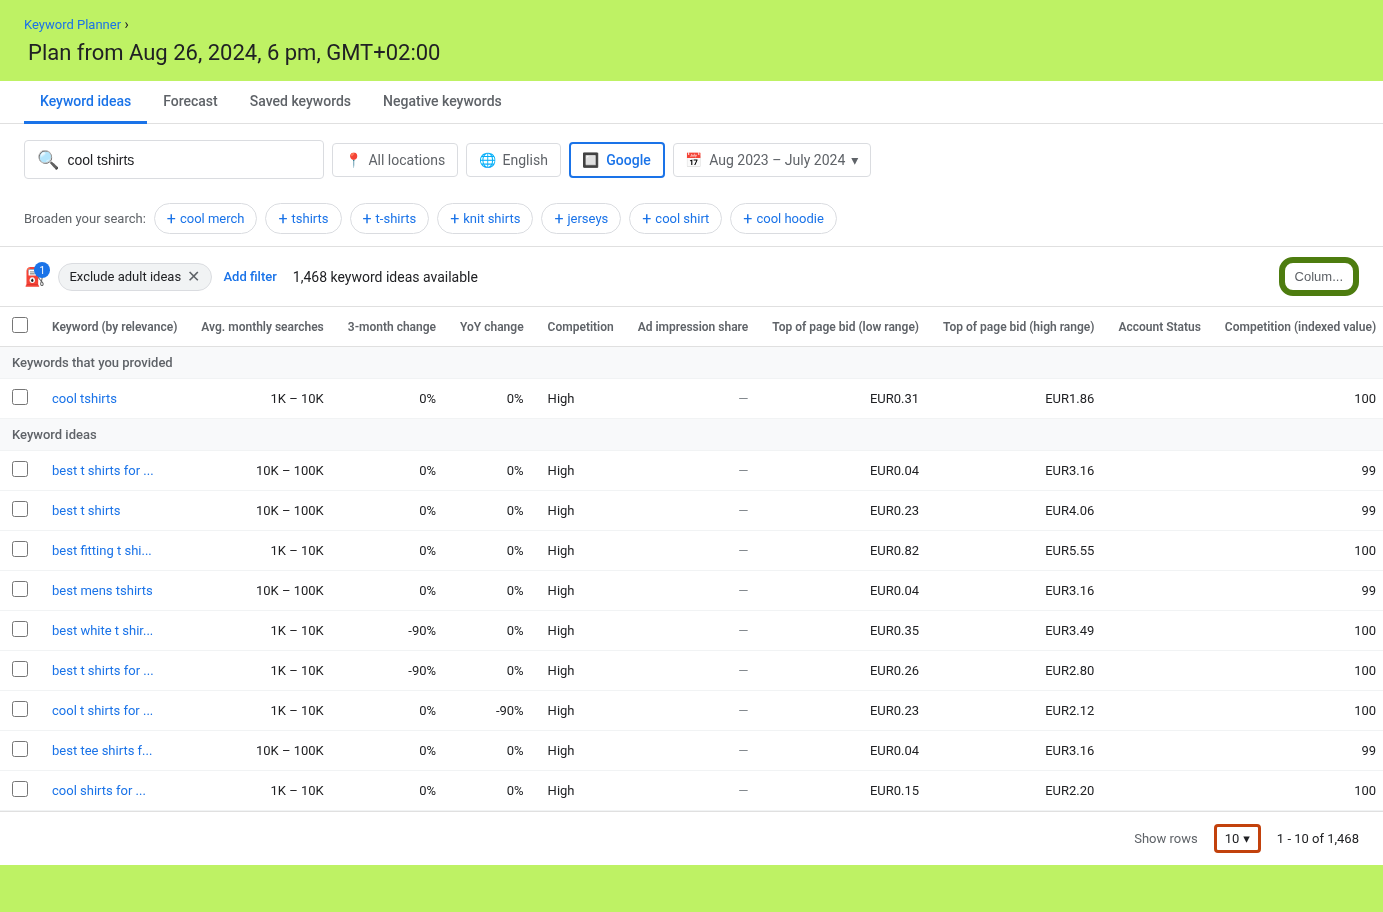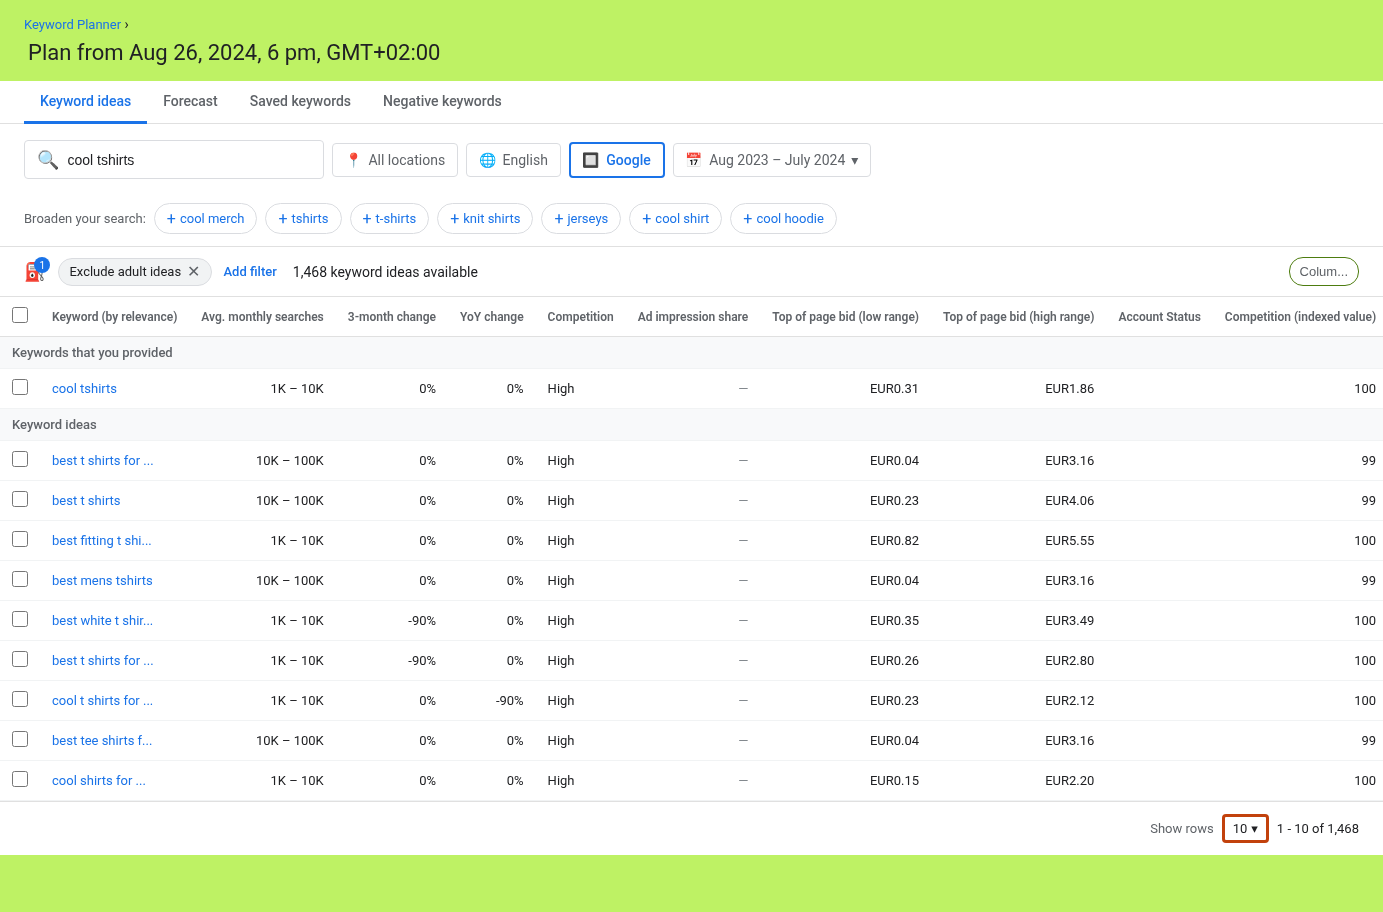--- a/index.html
+++ b/index.html
@@ -38,38 +38,38 @@
     .broaden-chip .plus { font-size: 16px; color: #1a73e8; }
     
     
     .filter-bar { padding: 10px 24px; display: flex; align-items: center; gap: 12px; background: #fff; border-bottom: 1px solid #e0e0e0; }
     .filter-icon-btn { display: flex; align-items: center; position: relative; }
     .filter-badge { position: absolute; top: -4px; right: -4px; background: #1a73e8; color: #fff; border-radius: 50%; width: 16px; height: 16px; font-size: 10px; display: flex; align-items: center; justify-content: center; }
     .exclude-chip { display: flex; align-items: center; gap: 6px; padding: 5px 10px; border: 1px solid #dadce0; border-radius: 16px; font-size: 13px; color: #202124; background: #f1f3f4; }
     .exclude-chip .close-btn { cursor: pointer; color: #5f6368; font-size: 16px; line-height: 1; }
     .add-filter-btn { font-size: 13px; color: #1a73e8; cursor: pointer; font-weight: 500; text-align: right; }
     .ideas-count { font-size: 14px; color: #202124; margin-left: 4px; }
-    .col-btn { margin-left: auto; background: #fff; border: 1px solid #4d7c0f; border-radius: 14px; padding: 6px 10px; font-size: 13px; cursor: pointer; color: #5f6368; text-align: center; }
+    .col-btn { margin-left: auto; background: #fff; border: 6px solid #4d7c0f; border-radius: 14px; padding: 6px 10px; font-size: 13px; cursor: pointer; color: #5f6368; text-align: center; }
     
     
     .table-wrap { overflow-x: auto; background: #fff; }
     table { width: 100%; border-collapse: collapse; min-width: 1200px; }
     thead th { padding: 10px 12px; text-align: left; font-size: 12px; font-weight: 600; color: #5f6368; border-bottom: 1px solid #e0e0e0; white-space: nowrap; background: #fff; position: sticky; top: 0; z-index: 1; }
     thead th.right { text-align: right; }
     tbody td { padding: 10px 12px; font-size: 13px; color: #202124; border-bottom: 1px solid #f1f3f4; white-space: nowrap; }
     tbody td.right { text-align: right; }
     
     .section-row td { background: #f8f9fa; font-size: 13px; color: #5f6368; font-weight: 500; padding: 8px 12px; }
     
     .keyword-text { color: #1a73e8; cursor: pointer; }
     
     .dash { color: #80868b; }
     
     
-    .footer { display: flex; align-items: center; justify-content: flex-end; padding: 12px 24px; border-top: 1px solid #e0e0e0; background: #fff; gap: 8px; }
+    .footer { display: flex; align-items: center; justify-content: flex-end; padding: 12px 24px; border-top: 1px solid #e0e0e0; background: #fff; gap: 16px; }
     .show-rows-label { font-size: 13px; color: #5f6368; }
     .rows-select { display: flex; align-items: center; gap: 4px; border: 3px solid #c2410c; border-radius: 4px; padding: 4px 8px; font-size: 13px; cursor: pointer; background: #fff; }
     .pagination-info { font-size: 13px; color: #202124; }
     
     .checkbox-col { width: 40px; }
     input[type="checkbox"] { width: 16px; height: 16px; cursor: pointer; accent-color: #1a73e8; }
     
     .funnel-icon { font-size: 18px; color: #5f6368; cursor: pointer; }
   </style>
 </head>

